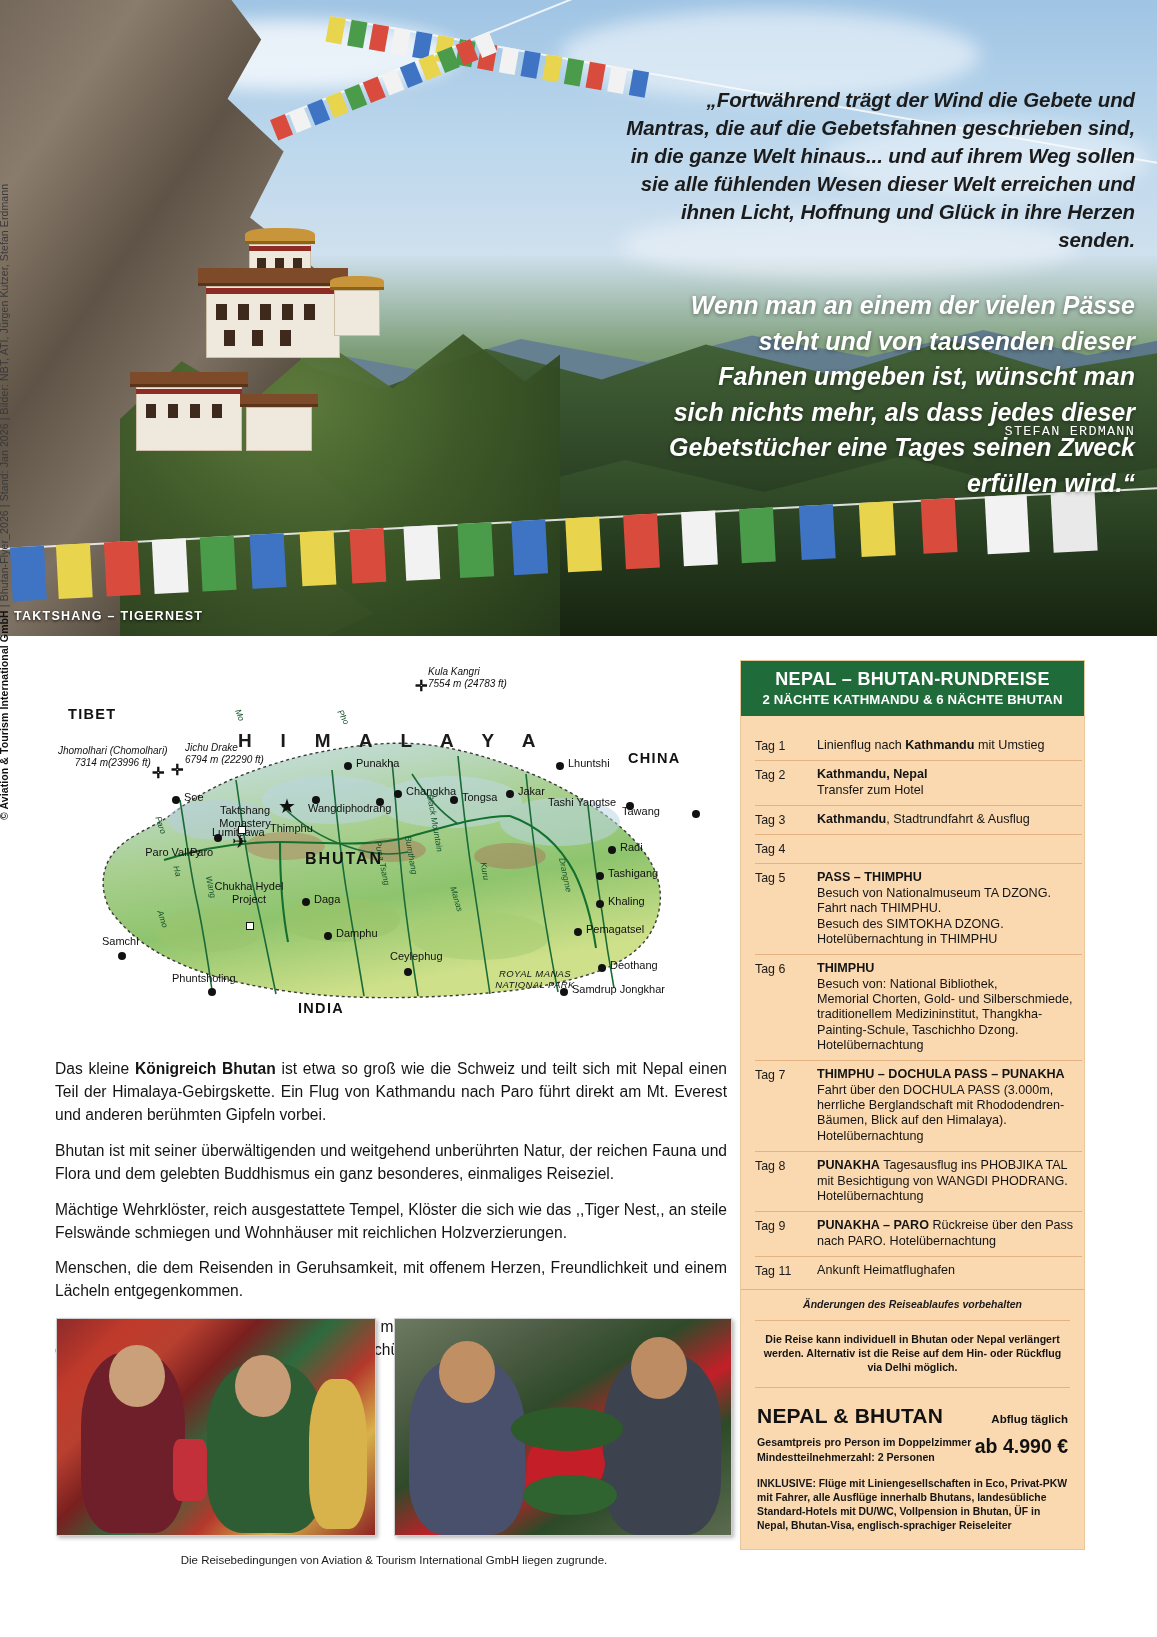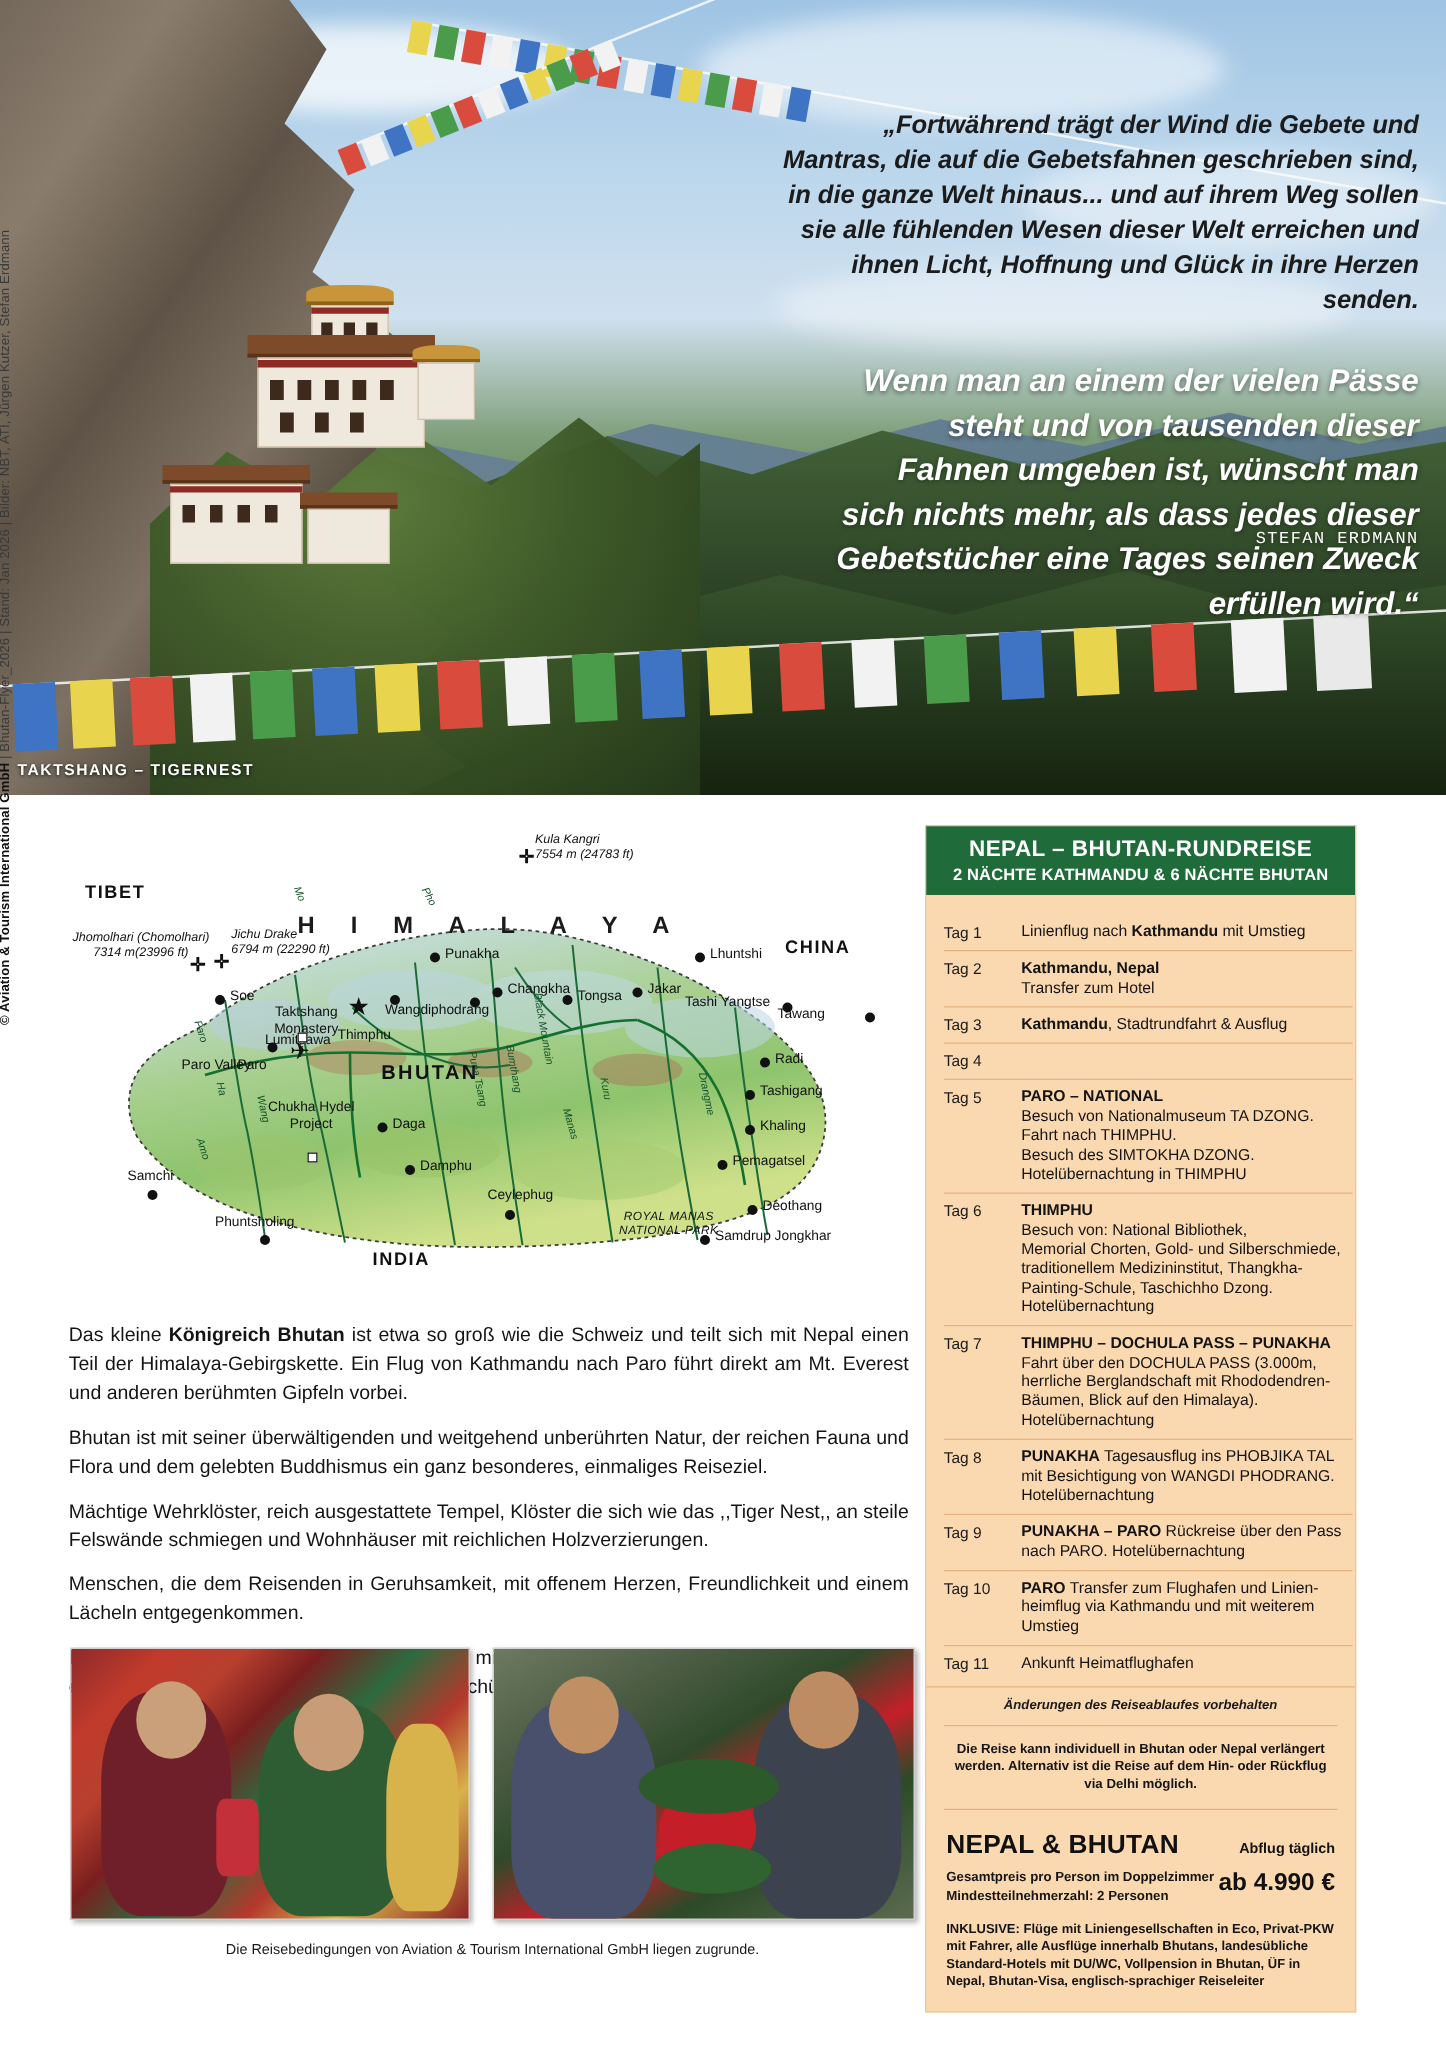--- a/index.html
+++ b/index.html
@@ -516,41 +516,37 @@
         </div>
         <div class="itin-row">
           <div class="itin-day">Tag 3</div>
           <div class="itin-desc"><b>Kathmandu</b>, Stadtrundfahrt &amp; Ausflug</div>
         </div>
         <div class="itin-row">
           <div class="itin-day">Tag 4</div>
         </div>
         <div class="itin-row">
           <div class="itin-day">Tag 5</div>
-          <div class="itin-desc"><b>PARO – NATIONAL</b><br>Besuch von Nationalmuseum TA DZONG.<br>Fahrt nach THIMPHU.<br>Besuch des SIMTOKHA DZONG.<br>Hotelübernachtung in THIMPHU</div>
+          <div class="itin-desc"><b>PASS – THIMPHU</b><br>Besuch von Nationalmuseum TA DZONG.<br>Fahrt nach THIMPHU.<br>Besuch des SIMTOKHA DZONG.<br>Hotelübernachtung in THIMPHU</div>
         </div>
         <div class="itin-row">
           <div class="itin-day">Tag 6</div>
           <div class="itin-desc"><b>THIMPHU</b><br>Besuch von: National Bibliothek,<br>Memorial Chorten, Gold- und Silberschmiede,<br>traditionellem Medizininstitut, Thangkha-<br>Painting-Schule, Taschichho Dzong.<br>Hotelübernachtung</div>
         </div>
         <div class="itin-row">
           <div class="itin-day">Tag 7</div>
           <div class="itin-desc"><b>THIMPHU – DOCHULA PASS – PUNAKHA</b><br>Fahrt über den DOCHULA PASS (3.000m,<br>herrliche Berglandschaft mit Rhododendren-<br>Bäumen, Blick auf den Himalaya).<br>Hotelübernachtung</div>
         </div>
         <div class="itin-row">
           <div class="itin-day">Tag 8</div>
           <div class="itin-desc"><b>PUNAKHA</b> Tagesausflug ins PHOBJIKA TAL<br>mit Besichtigung von WANGDI PHODRANG.<br>Hotelübernachtung</div>
         </div>
         <div class="itin-row">
           <div class="itin-day">Tag 9</div>
           <div class="itin-desc"><b>PUNAKHA – PARO</b> Rückreise über den Pass<br>nach PARO. Hotelübernachtung</div>
-        </div>
-        <div class="itin-row">
-          <div class="itin-day">Tag 10</div>
-          <div class="itin-desc"><b>PARO</b> Transfer zum Flughafen und Linien-<br>heimflug via Kathmandu und mit weiterem<br>Umstieg</div>
         </div>
         <div class="itin-row">
           <div class="itin-day">Tag 11</div>
           <div class="itin-desc">Ankunft Heimatflughafen</div>
         </div>
       </div>
 
     <div class="itin-note">Änderungen des Reiseablaufes vorbehalten</div>
     <div class="panel-sep"></div>
     <div class="panel-alt">Die Reise kann individuell in Bhutan oder Nepal verlängert werden. Alternativ ist die Reise auf dem Hin- oder Rückflug via Delhi möglich.</div>

